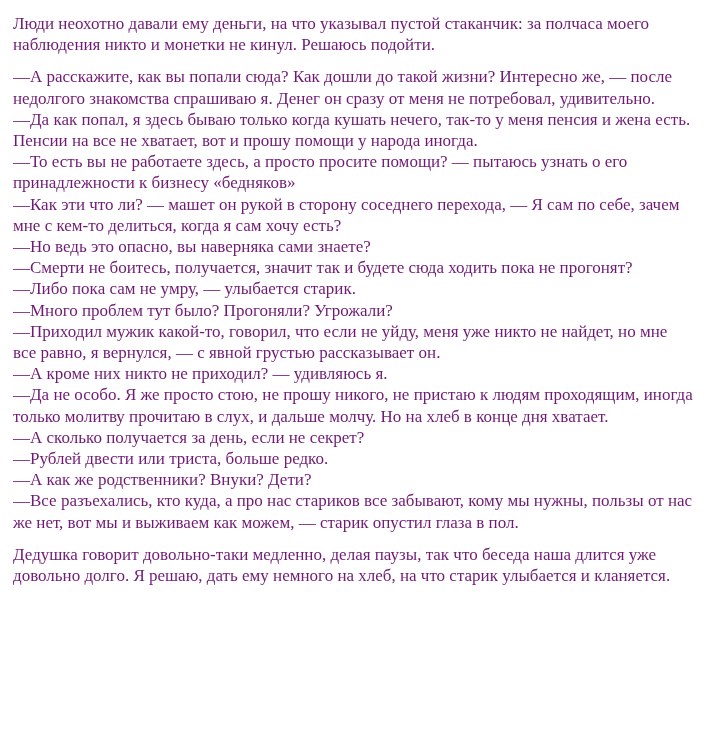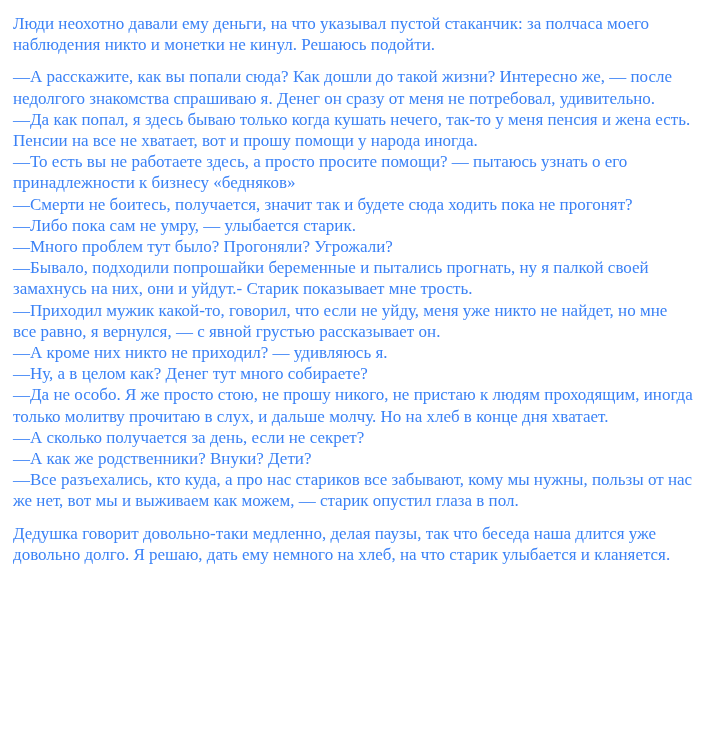--- a/index.html
+++ b/index.html
@@ -9,21 +9,21 @@
   }
   .page {
     width: 708px;
     height: 741px;
     box-sizing: border-box;
     background: #ffffff;
     padding: 13px 14px 16px 13px;
     font-family: "Liberation Serif", "DejaVu Serif", serif;
     font-size: 17px;
     line-height: 21.2px;
-    color: #3b82f6;
+    color: #701a75;
     overflow: hidden;
   }
   .page p {
     margin: 0;
   }
   .intro {
     margin-bottom: 11px !important;
   }
   .outro {
     margin-top: 11px !important;
@@ -32,27 +32,28 @@
 </head>
 <body>
 
 <div class="page">
   <p class="intro">Люди неохотно давали ему деньги, на что указывал пустой стаканчик: за полчаса моего наблюдения никто и монетки не кинул. Решаюсь подойти.</p>
 
   <div>
     <p>—А расскажите, как вы попали сюда? Как дошли до такой жизни? Интересно же, — после недолгого знакомства спрашиваю я. Денег он сразу от меня не потребовал, удивительно.</p>
     <p>—Да как попал, я здесь бываю только когда кушать нечего, так-то у меня пенсия и жена есть. Пенсии на все не хватает, вот и прошу помощи у народа иногда.</p>
     <p>—То есть вы не работаете здесь, а просто просите помощи? — пытаюсь узнать о его принадлежности к бизнесу «бедняков»</p>
+    <p>—Как эти что ли? — машет он рукой в сторону соседнего перехода, — Я сам по себе, зачем мне с кем-то делиться, когда я сам хочу есть?</p>
+    <p>—Но ведь это опасно, вы наверняка сами знаете?</p>
     <p>—Смерти не боитесь, получается, значит так и будете сюда ходить пока не прогонят?</p>
     <p>—Либо пока сам не умру, — улыбается старик.</p>
     <p>—Много проблем тут было? Прогоняли? Угрожали?</p>
-    <p>—Бывало, подходили попрошайки беременные и пытались прогнать, ну я палкой своей замахнусь на них, они и уйдут.- Старик показывает мне трость.</p>
     <p>—Приходил мужик какой-то, говорил, что если не уйду, меня уже никто не найдет, но мне все равно, я вернулся, — с явной грустью рассказывает он.</p>
     <p>—А кроме них никто не приходил? — удивляюсь я.</p>
-    <p>—Ну, а в целом как? Денег тут много собираете?</p>
     <p>—Да не особо. Я же просто стою, не прошу никого, не пристаю к людям проходящим, иногда только молитву прочитаю в слух, и дальше молчу. Но на хлеб в конце дня хватает.</p>
     <p>—А сколько получается за день, если не секрет?</p>
+    <p>—Рублей двести или триста, больше редко.</p>
     <p>—А как же родственники? Внуки? Дети?</p>
     <p>—Все разъехались, кто куда, а про нас стариков все забывают, кому мы нужны, пользы от нас же нет, вот мы и выживаем как можем, — старик опустил глаза в пол.</p>
   </div>
 
   <p class="outro">Дедушка говорит довольно-таки медленно, делая паузы, так что беседа наша длится уже довольно долго. Я решаю, дать ему немного на хлеб, на что старик улыбается и кланяется.</p>
 </div>
 
 </body></html>

